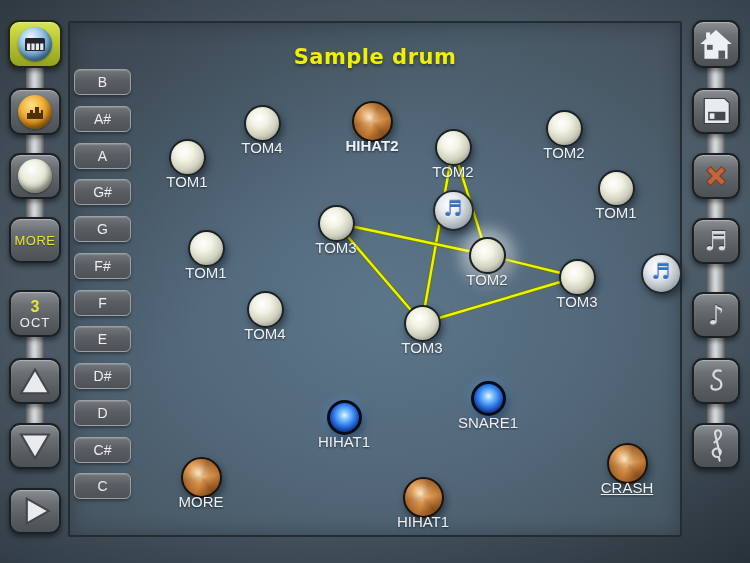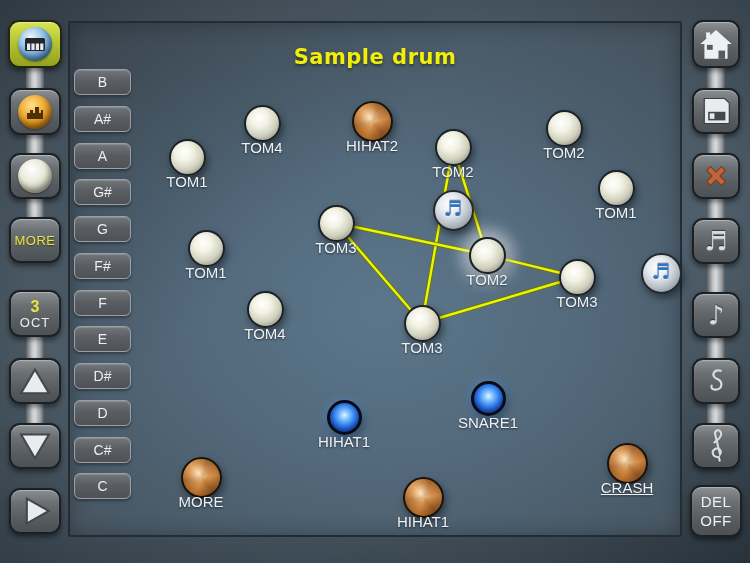--- a/index.html
+++ b/index.html
@@ -119,21 +119,21 @@
       <line x1="422" y1="323" x2="577" y2="277" stroke="#eaf607" stroke-width="2.4" stroke-linecap="round"></line>
       <line x1="487" y1="255" x2="577" y2="277" stroke="#6b7408" stroke-width="4.2" stroke-linecap="round"></line>
       <line x1="487" y1="255" x2="577" y2="277" stroke="#eaf607" stroke-width="2.4" stroke-linecap="round"></line>
     </svg>
   <div id="pad-layer">
       <div class="pad white" style="left: 168.5px; top: 138.5px; width: 37px; height: 37px;"></div>
       <div class="padlabel" style="left: 142px; top: 174px;">TOM1</div>
       <div class="pad white" style="left: 243.5px; top: 104.5px; width: 37px; height: 37px;"></div>
       <div class="padlabel" style="left: 217px; top: 140px;">TOM4</div>
       <div class="pad copper" style="left: 351.5px; top: 100.5px; width: 41px; height: 41px;"></div>
-      <div class="padlabel" style="left: 327px; top: 138px;">HIHAT2</div>
+      <div class="padlabel" style="left: 327px; top: 138px; font-weight: bold;">HIHAT2</div>
       <div class="pad white" style="left: 434.5px; top: 128.5px; width: 37px; height: 37px;"></div>
       <div class="padlabel" style="left: 408px; top: 164px;">TOM2</div>
       <div class="pad white" style="left: 545.5px; top: 109.5px; width: 37px; height: 37px;"></div>
       <div class="padlabel" style="left: 519px; top: 145px;">TOM2</div>
       <div class="pad white" style="left: 597.5px; top: 169.5px; width: 37px; height: 37px;"></div>
       <div class="padlabel" style="left: 571px; top: 205px;">TOM1</div>
       <div class="pad white" style="left: 317.5px; top: 204.5px; width: 37px; height: 37px;"></div>
       <div class="padlabel" style="left: 291px; top: 240px;">TOM3</div>
       <div class="pad white glow" style="left: 468.5px; top: 236.5px; width: 37px; height: 37px;"></div>
       <div class="padlabel" style="left: 442px; top: 272px;">TOM2</div>
@@ -263,20 +263,14 @@
   <div class="tbtn" style="left:692px;top:358px;width:48px;height:46px;">
     <svg width="38" height="36" viewBox="0 0 48 46">
       <path d="M30 10 c-9 -3 -13 7 -5 10 c8 3 8 13 -1 14 c-5 .5 -7 -2.5 -5.5 -5" fill="none" stroke="#d9dde0" stroke-width="2.8" stroke-linecap="round"></path>
     </svg>
   </div>
   <div class="tbtn" style="left:692px;top:423px;width:48px;height:46px;">
     <svg width="38" height="38" viewBox="0 0 48 48">
       <path d="M26 38 c-6 0 -8.5 -7 -3.5 -10 c5 -3 9.5 2 6.5 6.5 l-6 -25 c-1.2 -5 4.5 -7.5 7 -3 c2.5 4.5 -2.5 9 -8 13 M27.5 38 l1.2 4.5" fill="none" stroke="#d9dde0" stroke-width="2.6" stroke-linecap="round"></path>
     </svg>
   </div>
-  <div class="tbtn" style="left:690px;top:485px;width:52px;height:52px;">
-    <div class="deloff">
-      <div>DEL</div>
-      <div>OFF</div>
-    </div>
-  </div>
 
 </div>
 
 </body></html>

